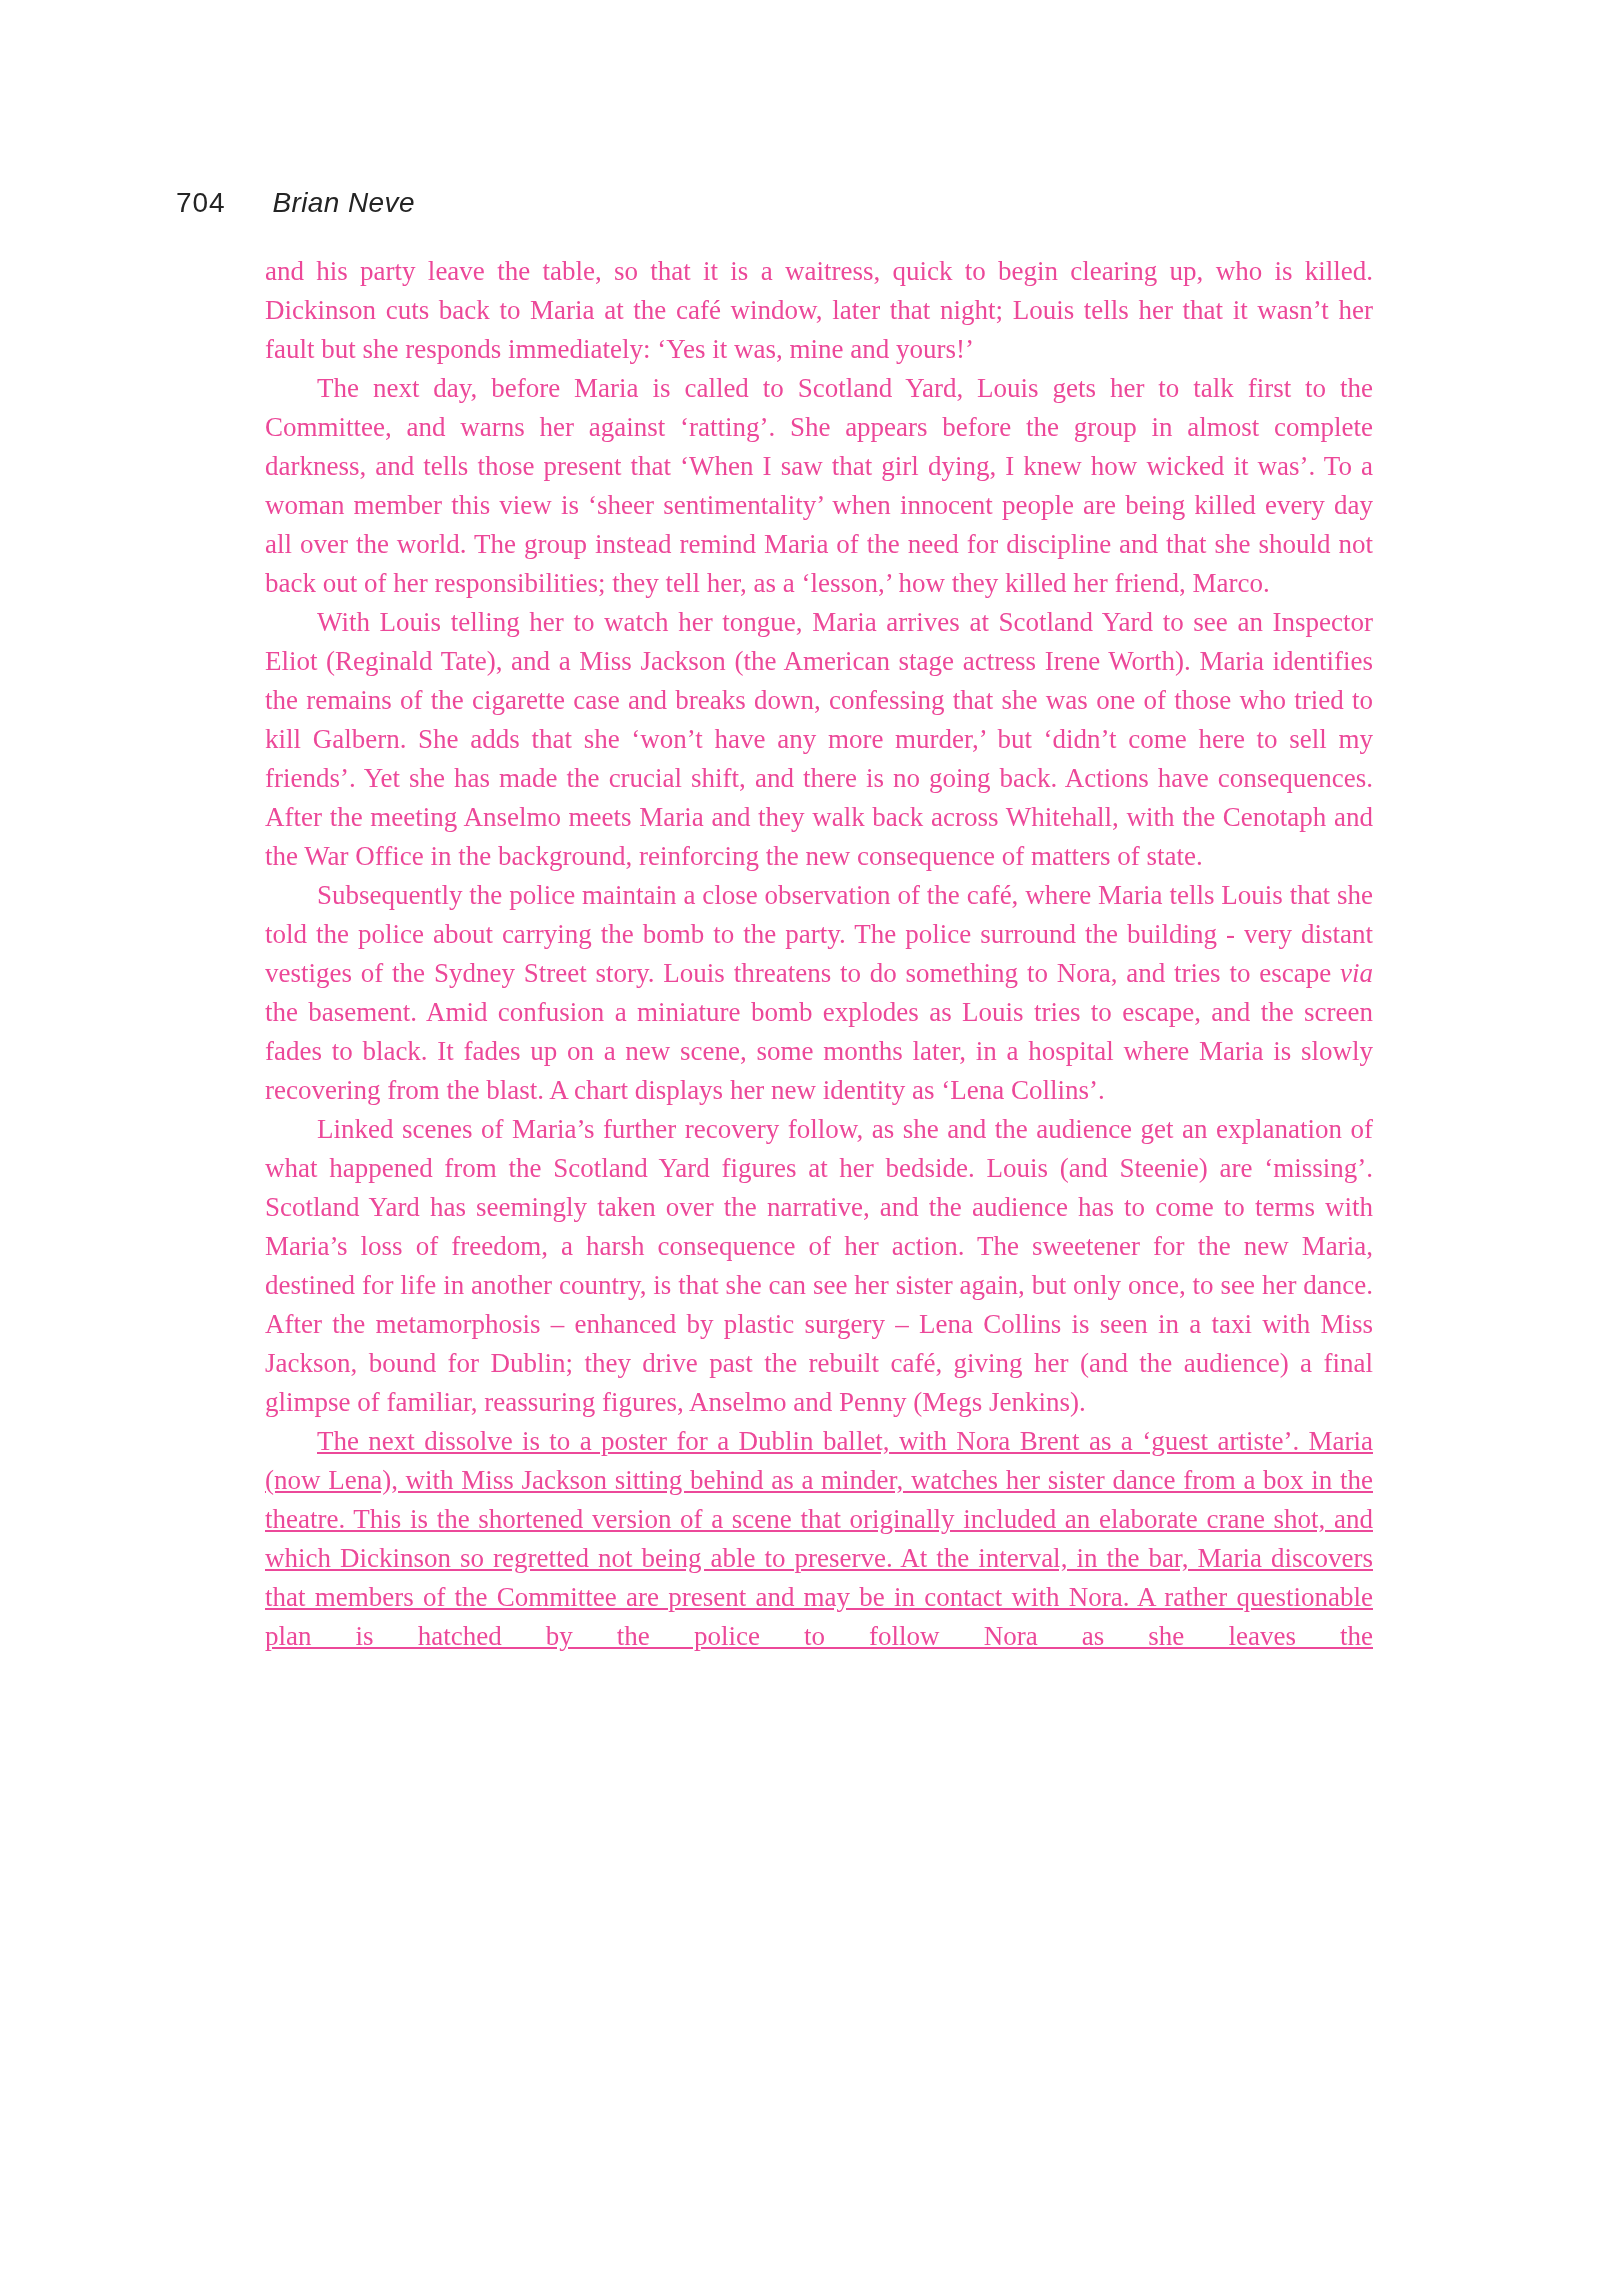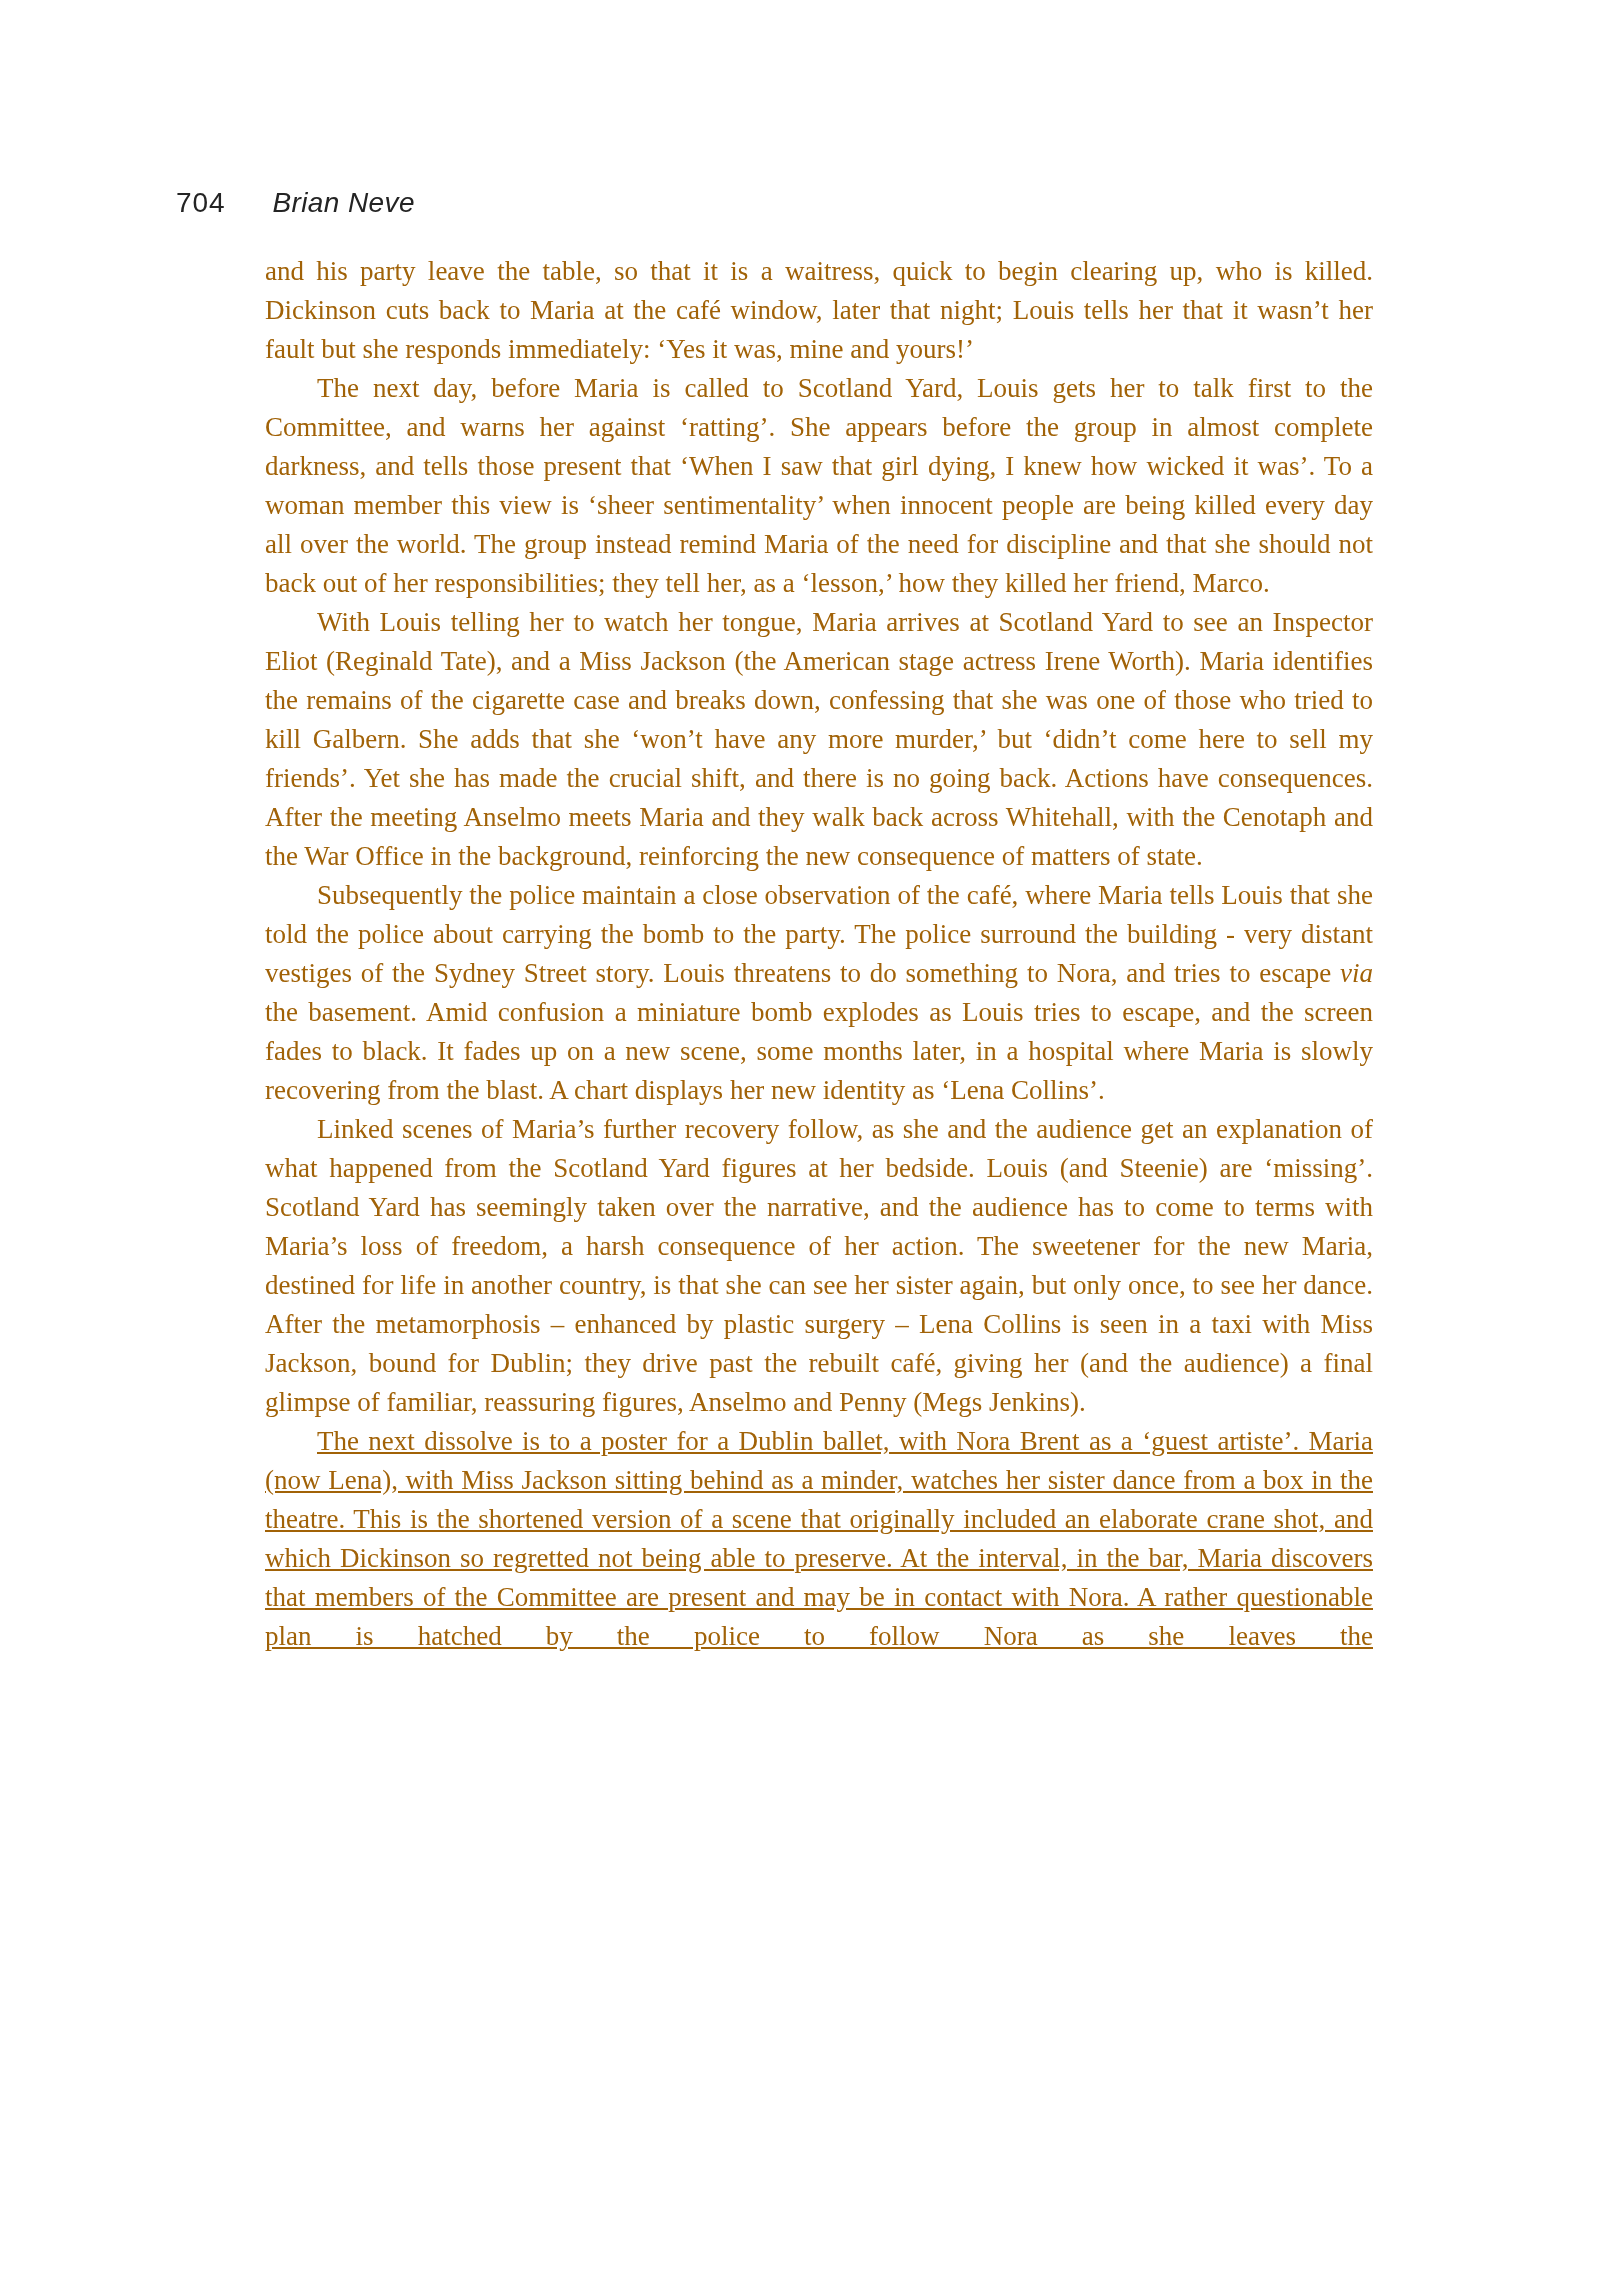--- a/index.html
+++ b/index.html
@@ -33,21 +33,21 @@
     letter-spacing: 0.4px;
   }
   .body-text {
     position: absolute;
     left: 265px;
     top: 252px;
     width: 1108px;
     font-family: "Liberation Serif", serif;
     font-size: 27px;
     line-height: 39px;
-    color: #a16207;
+    color: #ec4899;
     text-align: justify;
   }
   .para {
     margin: 0;
     padding: 0;
     text-indent: 52px;
   }
   .para.first {
     text-indent: 0;
   }

